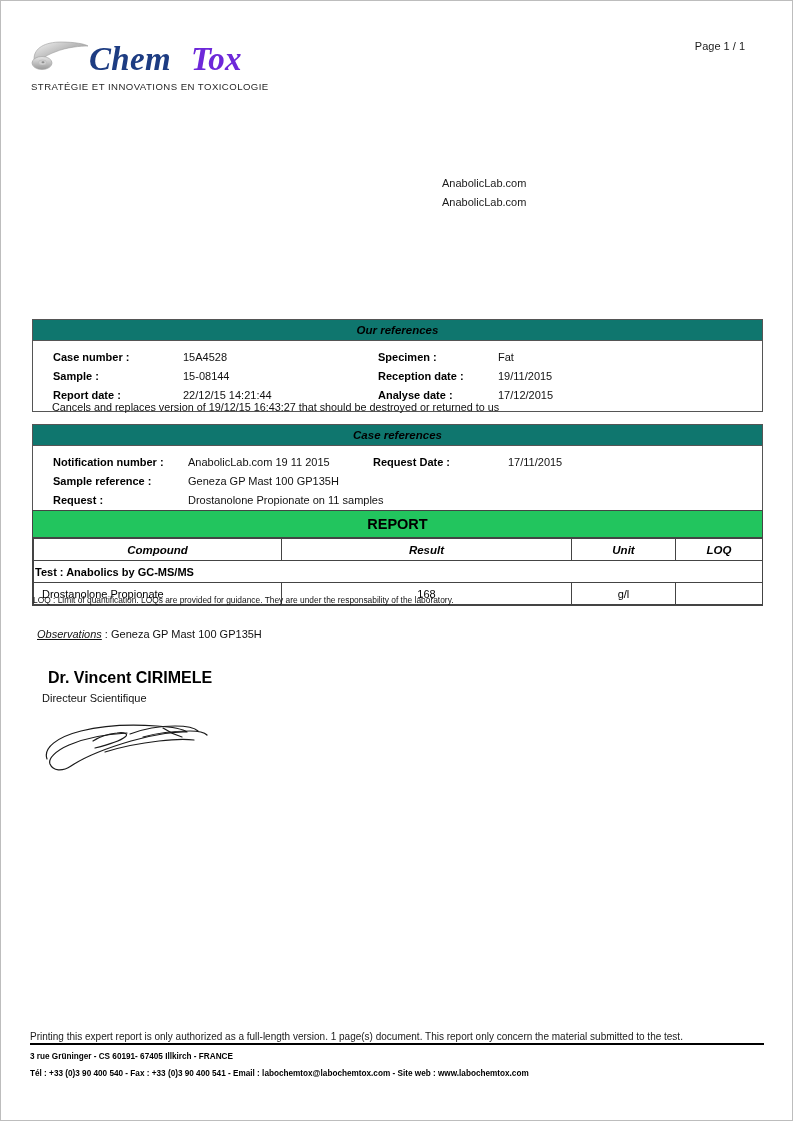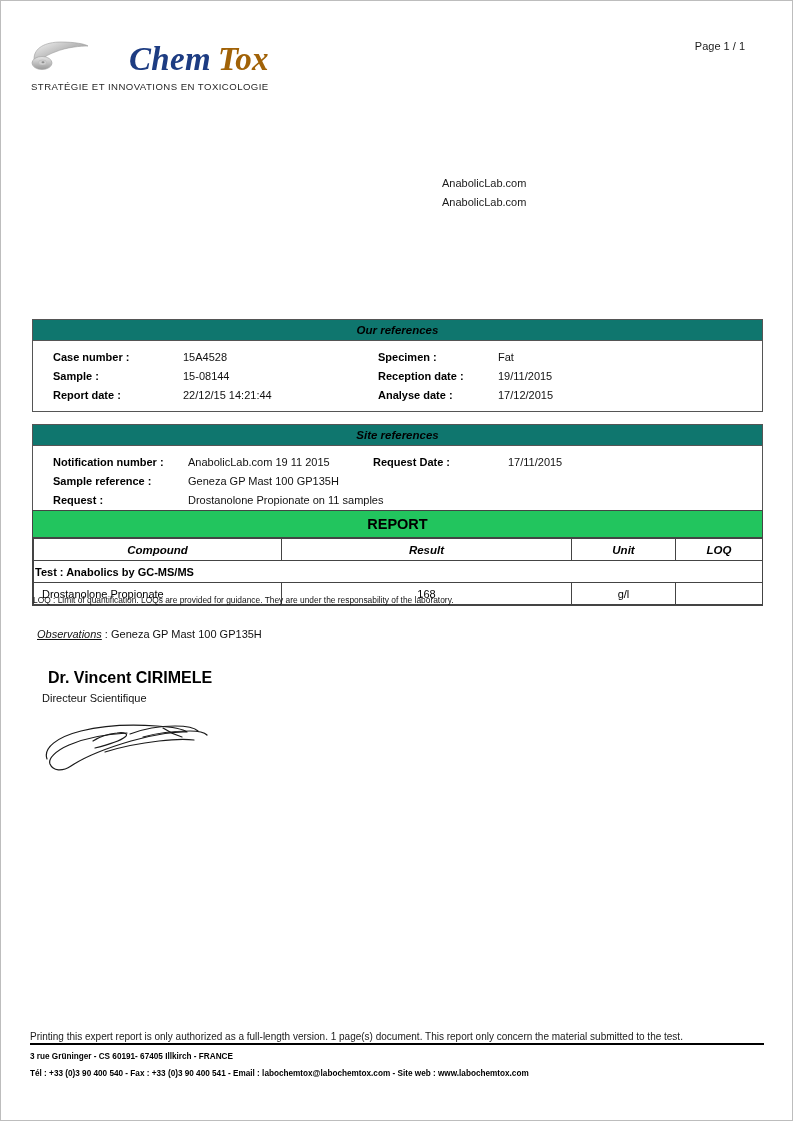--- a/index.html
+++ b/index.html
@@ -39,22 +39,22 @@
     position: absolute;
     left: 58px;
     top: 2px;
     font-family: "Liberation Serif", serif;
     font-style: italic;
     font-size: 33px;
     font-weight: 700;
     letter-spacing: 0.3px;
     white-space: nowrap;
   }
-  .logo-chem { color: #1d3c82; margin-left: 40px; }
-  .logo-tox  { color: #a16207; margin-left: 7px; }
+  .logo-chem { color: #1d3c82; }
+  .logo-tox  { color: #6d28d9; margin-left: 20px; }
   .logo-tag {
     position: absolute;
     left: 0px;
     top: 42px;
     font-size: 9.6px;
     letter-spacing: 0.45px;
     color: #262626;
     white-space: nowrap;
   }
   .page-number {
@@ -298,23 +298,24 @@
       </div>
       <div class="kv-row">
         <span class="kv-label c1-label">Report date :</span>
         <span class="kv-value c1-value">22/12/15  14:21:44</span>
         <span class="kv-label c2-label" style="padding-left:0;">Analyse date :</span>
         <span class="kv-value c2-value">17/12/2015</span>
       </div>
     </div>
   </div>
 
+  <div class="cancels-line">Cancels and replaces version of  19/12/15  16:43:27 that should be destroyed or returned to us</div>
 
   <div class="sect" style="top:423px;">
-    <div class="sect-head">Site references</div>
+    <div class="sect-head">Case references</div>
     <div class="sect-body">
       <div class="kv-row">
         <span class="kv-label y1-label">Notification number :</span>
         <span class="kv-value y1-value">AnabolicLab.com 19 11 2015</span>
         <span class="kv-label y2-label" style="padding-left:0;">Request Date :</span>
         <span class="kv-value y2-value">17/11/2015</span>
       </div>
       <div class="kv-row">
         <span class="kv-label y1-label">Sample reference :</span>
         <span class="kv-value">Geneza GP Mast 100 GP135H</span>

